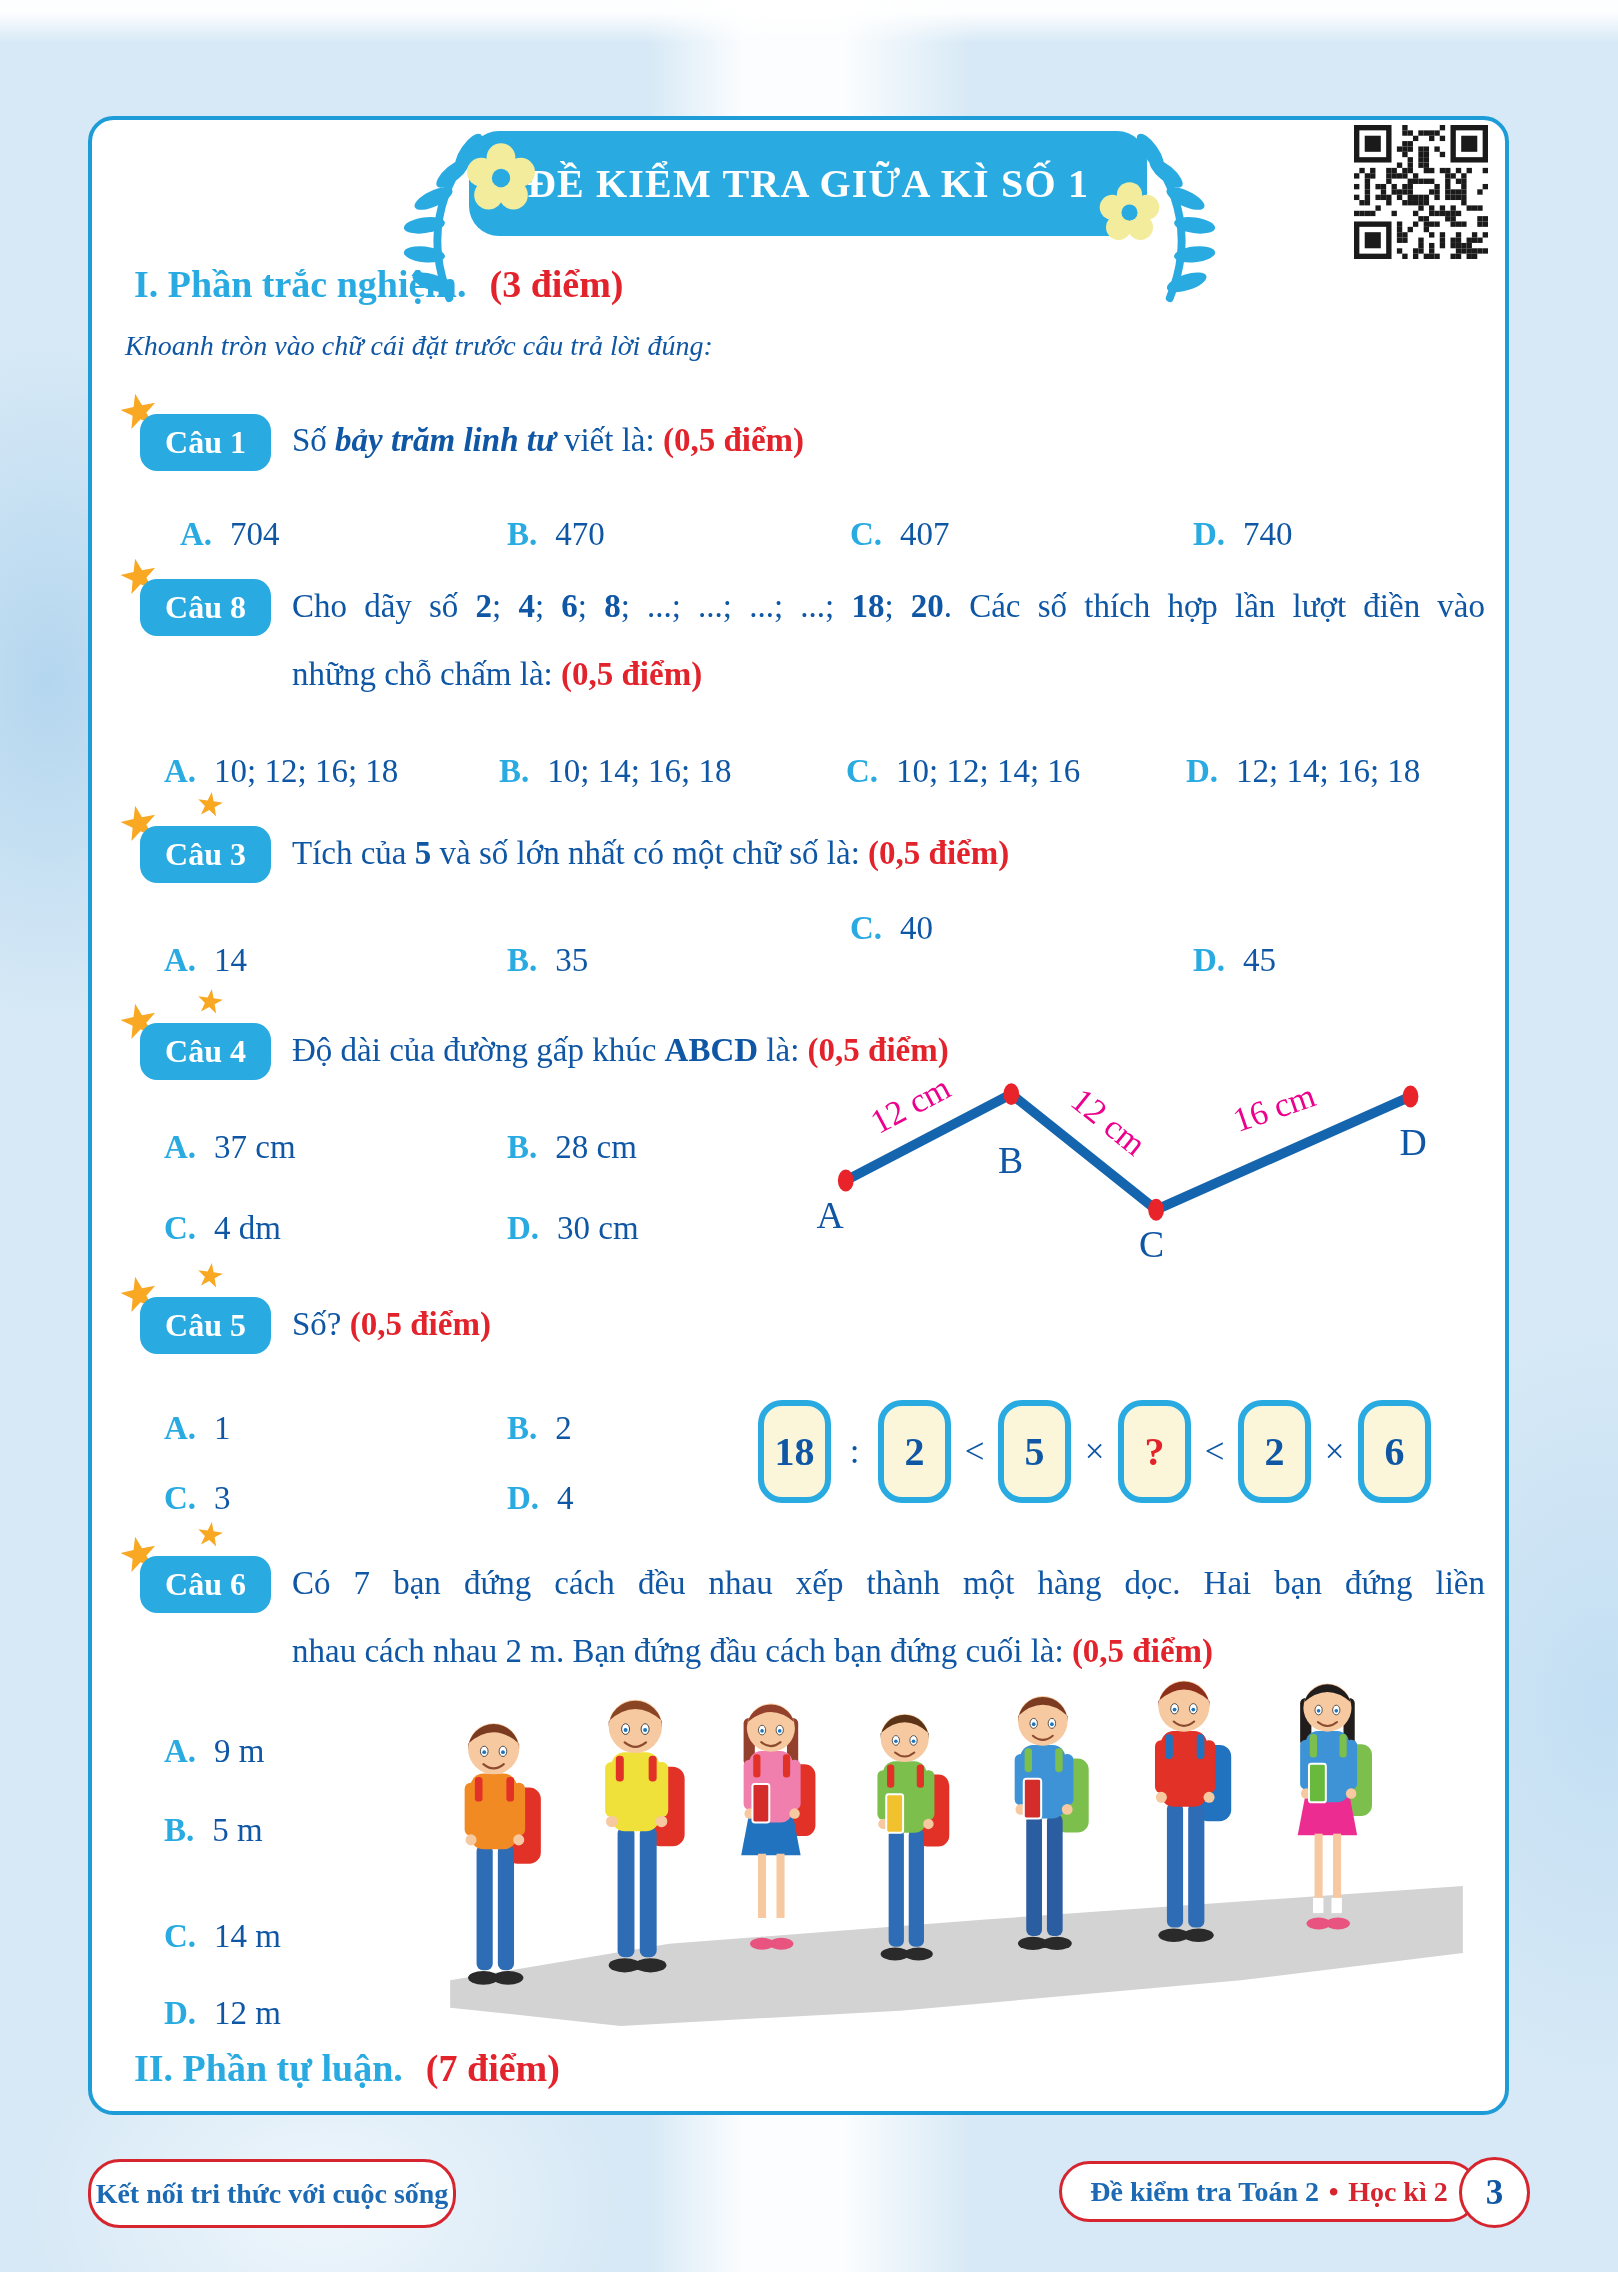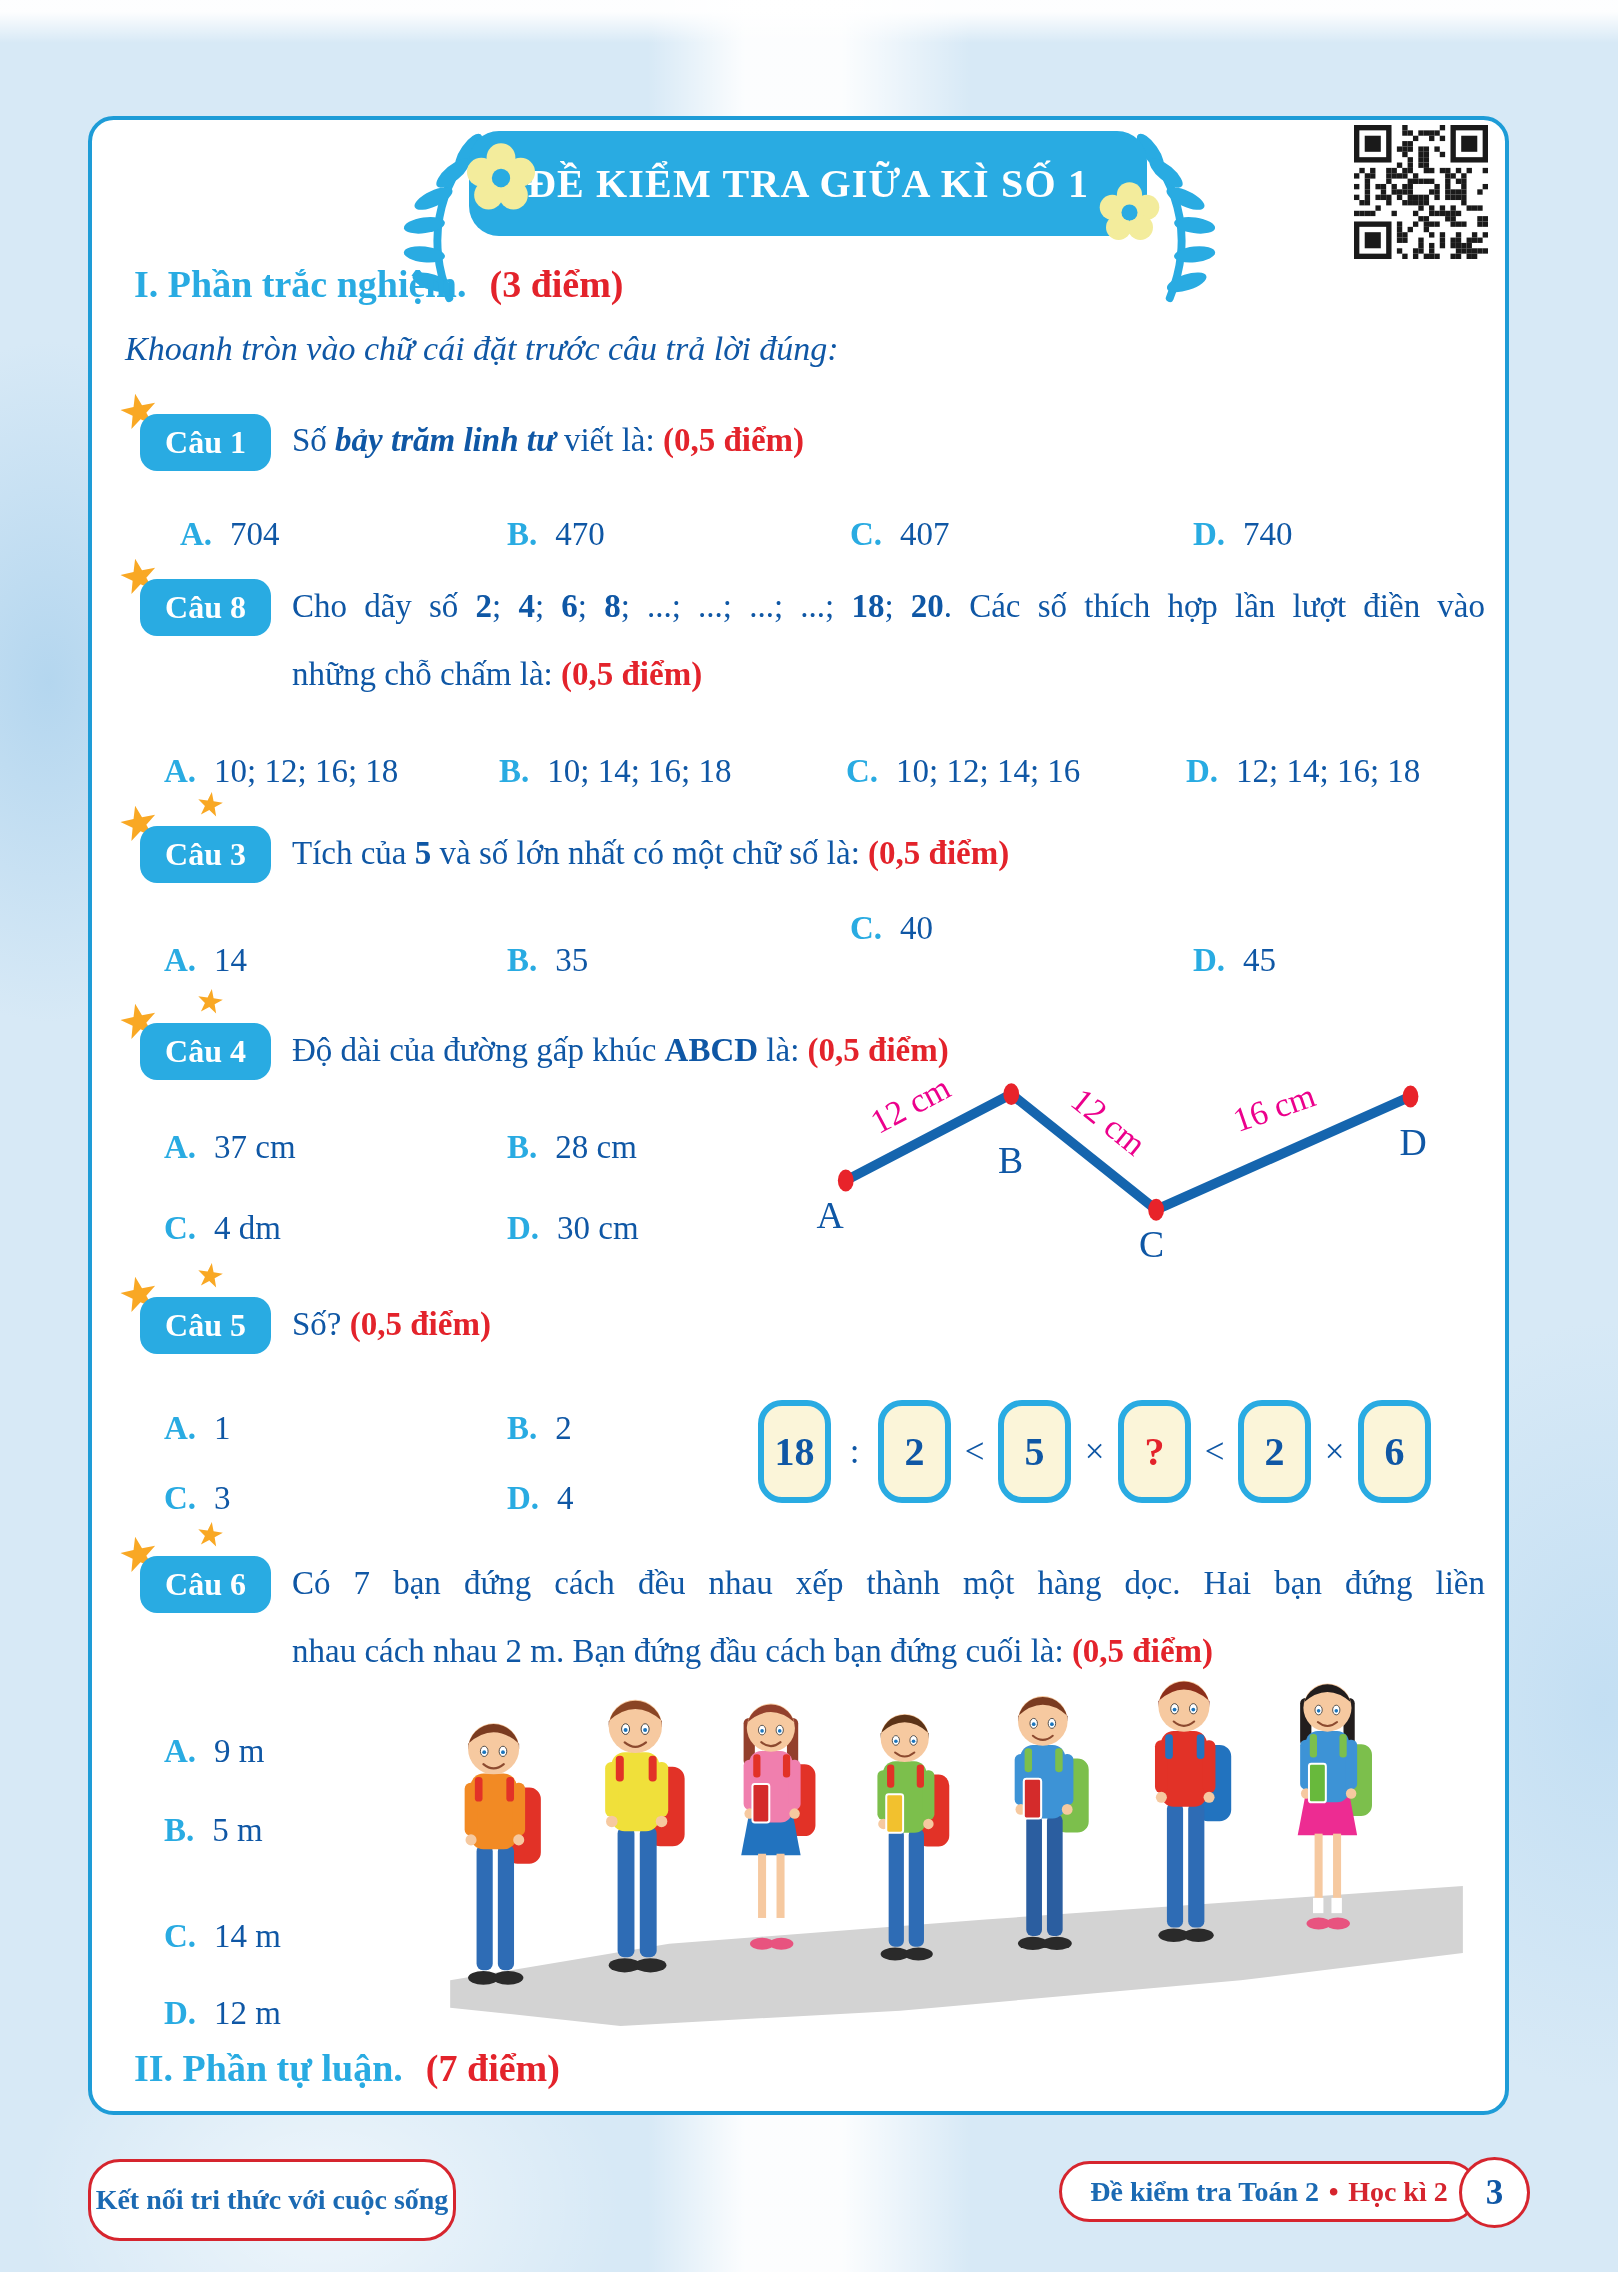--- a/index.html
+++ b/index.html
@@ -20,21 +20,21 @@
   .card{position:absolute;left:88px;top:116px;width:1421px;height:1999px;
     background:#fff;border:4.3px solid var(--cardborder);border-radius:25.6px;}
   
   .banner{position:absolute;left:469px;top:131px;width:678px;height:105px;background:var(--accent);
     border-radius:30px;display:flex;align-items:center;justify-content:center;}
   .banner-title{color:#fff;font-weight:bold;font-size:40px;letter-spacing:1.2px;white-space:nowrap;}
   .deco{position:absolute;}
   
   .sec-head{position:absolute;left:125px;font-size:38px;font-weight:bold;white-space:nowrap;margin-left:9px;}
   .sec-head .h{color:var(--accent);} .sec-head .p{color:var(--red);margin-left:23px;}
-  .instruction{position:absolute;left:125px;font-size:34px;font-style:italic;color:var(--navy);white-space:nowrap;}
+  .instruction{position:absolute;left:125px;font-size:28px;font-style:italic;color:var(--navy);white-space:nowrap;}
   
   .q-badge{position:absolute;left:140px;width:131px;height:57px;background:var(--accent);
     border-radius:17px;display:flex;align-items:center;justify-content:center;z-index:2;}
   .q-badge span{color:#fff;font-weight:bold;font-size:32px;}
   .q-line{position:absolute;left:292px;font-size:33px;color:var(--navy);white-space:nowrap;}
   .q-line.just{white-space:normal;width:1193px;text-align:justify;text-align-last:justify;}
   .seg.b{font-weight:bold}.seg.i{font-style:italic}.seg.red{color:var(--red);font-weight:bold}
   .opt{position:absolute;font-size:33px;white-space:nowrap;}
   .opt .letter{color:var(--accent);font-weight:bold;margin-right:18px;}
   .opt .val{color:var(--navy);}
@@ -42,21 +42,21 @@
   
   .expr{position:absolute;left:758px;top:1399px;height:105px;display:flex;align-items:center;}
   .num-box{width:73px;height:103px;background:var(--cream);border:6.7px solid var(--accent);
     border-radius:24px;display:flex;align-items:center;justify-content:center;flex:0 0 auto;}
   .num-box span{font-size:40px;font-weight:bold;color:var(--navy);}
   .num-box span.hl{color:var(--red);}
   .op{width:47px;text-align:center;font-size:35px;color:var(--navy);flex:0 0 auto;}
   
   .foot-badge{position:absolute;background:#fff;border:3.7px solid var(--footred);border-radius:32px;
     display:flex;align-items:center;justify-content:center;white-space:nowrap;}
-  .foot-left{left:88px;top:2159px;width:368px;height:82px;justify-content:center;}
+  .foot-left{left:88px;top:2159px;width:368px;height:69px;justify-content:center;}
   .foot-left span{color:#1B6AB3;font-weight:bold;font-size:28px;}
   .foot-right{left:1059px;top:2161px;width:420px;height:61px;text-align:center;}
   .foot-right .t1{color:#1B6AB3;font-weight:bold;font-size:28px;}
   .foot-right .sep{color:var(--footred);font-weight:bold;font-size:28px;margin:0 9.7px;}
   .foot-right .t2{color:var(--footred);font-weight:bold;font-size:28px;}
   .page-num{position:absolute;left:1459px;top:2157px;width:71px;height:71px;background:#fff;
     border:3.7px solid var(--footred);border-radius:50%;display:flex;align-items:center;justify-content:center;}
   .page-num span{color:var(--navy);font-weight:bold;font-size:35px;}
 </style>
 </head>

